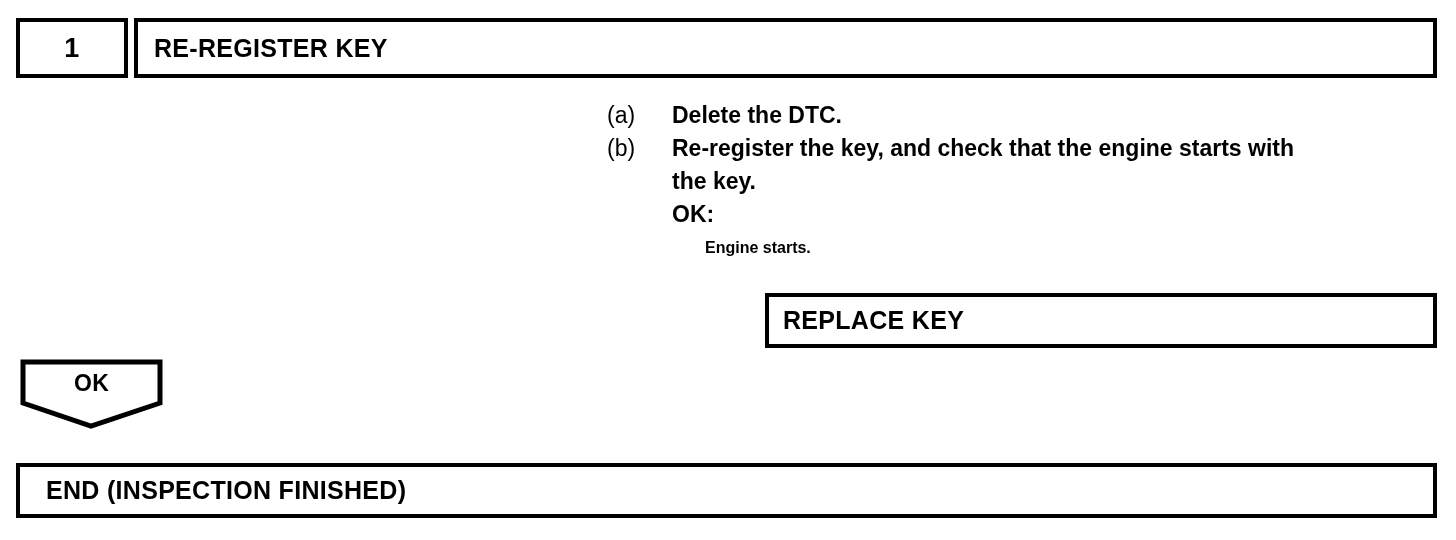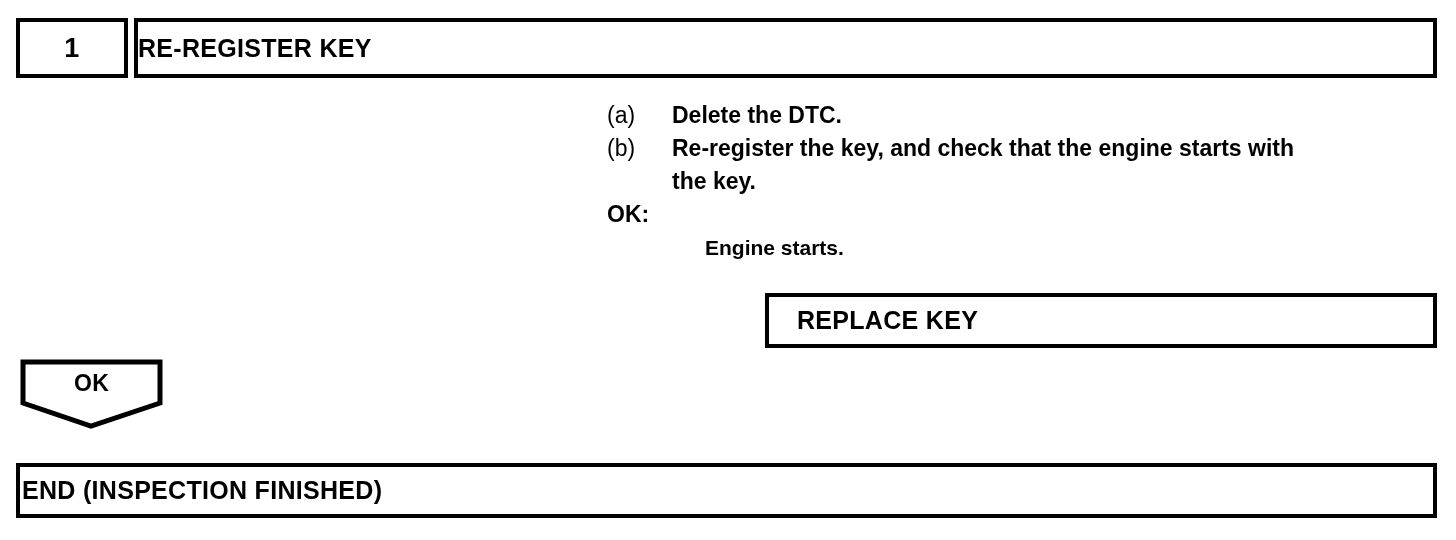--- a/index.html
+++ b/index.html
@@ -57,21 +57,21 @@
     height: 60px;
     border: 4px solid #000;
     box-sizing: border-box;
     display: flex;
     align-items: center;
   }
   .step-title-box span {
     font-size: 25px;
     font-weight: bold;
     letter-spacing: 0.3px;
-    padding-left: 0;
+    padding-left: 16px;
     line-height: 1;
   }
 
   
   .instructions {
     position: absolute;
     left: 607px;
     top: 99px;
     width: 700px;
   }
@@ -84,27 +84,28 @@
   .instr-label {
     width: 65px;
     flex: 0 0 65px;
     font-weight: normal;
   }
   .instr-text {
     flex: 1;
     font-weight: bold;
   }
   .ok-label {
+    margin-left: 65px;
     font-size: 23px;
     line-height: 33px;
     font-weight: bold;
   }
   .ok-value {
     margin-left: 98px;
-    font-size: 21px;
+    font-size: 16px;
     line-height: 33px;
     font-weight: bold;
   }
 
   
   .ng-arrow {
     position: absolute;
     left: 608px;
     top: 293px;
     width: 150px;
@@ -137,21 +138,21 @@
     height: 55px;
     border: 4px solid #000;
     box-sizing: border-box;
     display: flex;
     align-items: center;
   }
   .result-box span {
     font-size: 25px;
     font-weight: bold;
     letter-spacing: 0.3px;
-    padding-left: 28px;
+    padding-left: 14px;
     line-height: 1;
   }
 
   
   .ok-arrow {
     position: absolute;
     left: 20px;
     top: 359px;
     width: 143px;
     height: 70px;
@@ -184,21 +185,21 @@
     height: 55px;
     border: 4px solid #000;
     box-sizing: border-box;
     display: flex;
     align-items: center;
   }
   .end-box span {
     font-size: 25px;
     font-weight: bold;
     letter-spacing: 0.3px;
-    padding-left: 2px;
+    padding-left: 26px;
     line-height: 1;
   }
 </style>
 </head>
 <body>
 
 <div class="canvas">
 
   <div class="step-header">
     <div class="step-number-box">

